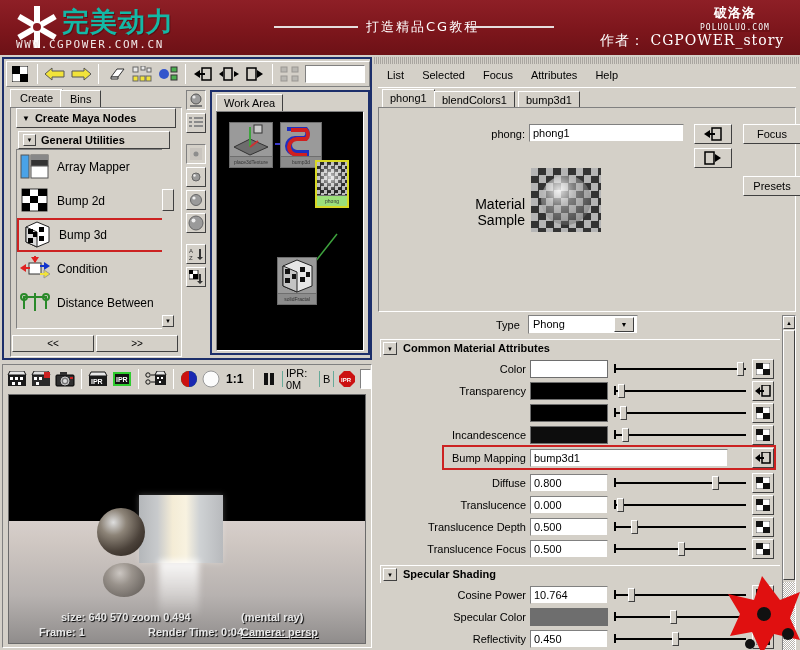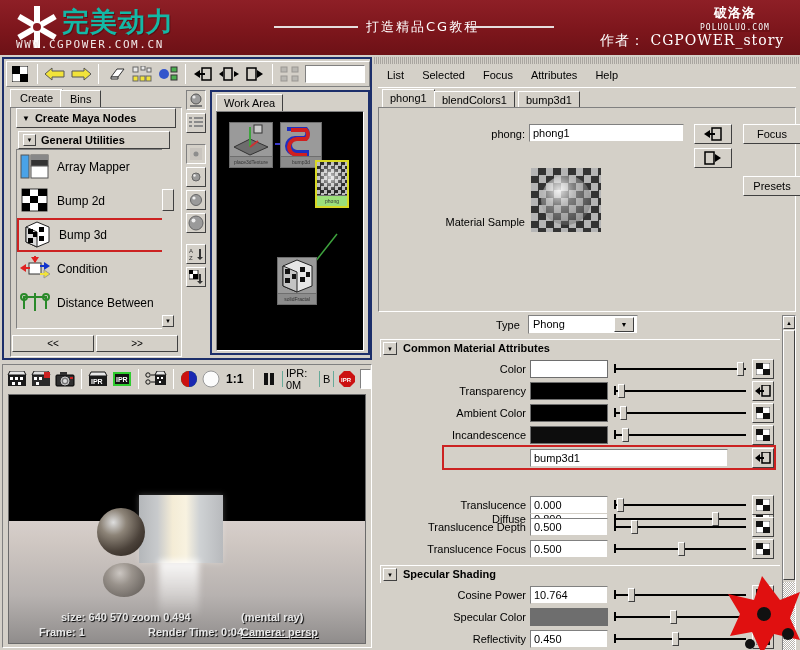--- a/index.html
+++ b/index.html
@@ -135,21 +135,21 @@
   #nm-lbl{position:absolute;left:150px;top:20px;font-size:11px;}
   #nm-field{position:absolute;left:150px;top:16px;width:155px;height:18px;
     background:#fff;border:1px solid;border-color:#808080 #d4d0c8 #d4d0c8 #808080;
     padding:2px 0 0 3px;font-size:11px;}
   .sqb{position:absolute;width:38px;height:20px;background:#d4d0c8;
     border:1px solid;border-color:#fff #404040 #404040 #fff;
     display:flex;align-items:center;justify-content:center;}
   .wdb{position:absolute;width:58px;height:20px;background:#d4d0c8;
     border:1px solid;border-color:#fff #404040 #404040 #fff;
     text-align:center;line-height:18px;font-size:11px;}
-  #ms-lbl{position:absolute;left:63px;top:90px;font-size:11px;margin-top:20px;}
+  #ms-lbl{position:absolute;left:63px;top:90px;font-size:14px;}
   #ms-swatch{position:absolute;left:152px;top:60px;width:70px;height:64px;
     overflow:hidden;}
 
   
   #attrs{position:absolute;left:4px;top:258px;width:404px;height:350px;
     background:#d4d0c8;overflow:hidden;}
   #attr-scroll{position:absolute;left:408px;top:258px;width:14px;height:350px;
     background:#d4d0c8;border:1px solid;border-color:#808080 #fff #fff #808080;}
   .type-row{position:absolute;left:0;top:0;width:404px;height:22px;}
   #type-lbl{position:absolute;left:118px;top:4px;font-size:11px;}
@@ -730,23 +730,20 @@
       <div class="mapbtn">
         <svg width="14" height="12" viewBox="0 0 14 12">
             <rect width="14" height="12" fill="#fff" stroke="#555"></rect>
             <rect x="0" y="0" width="7" height="6" fill="#111"></rect>
             <rect x="7" y="6" width="7" height="6" fill="#111"></rect>
           </svg>
       </div>
     </div>
 
     <div class="arow" style="top:88px;">
-      <div class="alab-wrap">
-          <div class="alab">Ambient Color</div>
-        </div>
       <div class="aval swatch" style="background:#000000;"></div>
       <div class="sld">
         <div class="track"></div>
         <div class="cap" style="left:0;"></div>
         <div class="thumb" style="left:6px;"></div>
       </div>
       <div class="mapbtn">
         <svg width="14" height="12" viewBox="0 0 14 12">
             <rect width="14" height="12" fill="#fff" stroke="#555"></rect>
             <rect x="0" y="0" width="7" height="6" fill="#111"></rect>
@@ -768,32 +765,35 @@
       <div class="mapbtn">
         <svg width="14" height="12" viewBox="0 0 14 12">
             <rect width="14" height="12" fill="#fff" stroke="#555"></rect>
             <rect x="0" y="0" width="7" height="6" fill="#111"></rect>
             <rect x="7" y="6" width="7" height="6" fill="#111"></rect>
           </svg>
       </div>
     </div>
 
     <div class="arow" style="top:132px;">
+      <div class="alab-wrap">
+          <div class="alab" style="top:5px;">Bump Mapping</div>
+        </div>
       <div class="aval wide" style="top:2px;">bump3d1</div>
       <div class="mapbtn" style="top:1px;">
         <svg width="16" height="12" viewBox="0 0 16 12">
             <rect x="7" y="0" width="8" height="11" fill="none" stroke="#000" stroke-width="1.5"></rect>
             <polygon points="0,6 5,2 5,10" fill="#000"></polygon>
             <rect x="4" y="5" width="5" height="2" fill="#000"></rect>
           </svg>
       </div>
       <div class="hlbox" style="left:64px;top:-2px;width:334px;height:25px;"></div>
     </div>
 
-    <div class="arow" style="top:158px;margin-top:36px;">
+    <div class="arow" style="top:158px;">
       <div class="alab-wrap">
           <div class="alab">Diffuse</div>
         </div>
       <div class="aval txt">0.800</div>
       <div class="sld">
         <div class="track"></div>
         <div class="cap" style="left:0;"></div>
         <div class="thumb" style="left:98px;"></div>
       </div>
       <div class="mapbtn">

